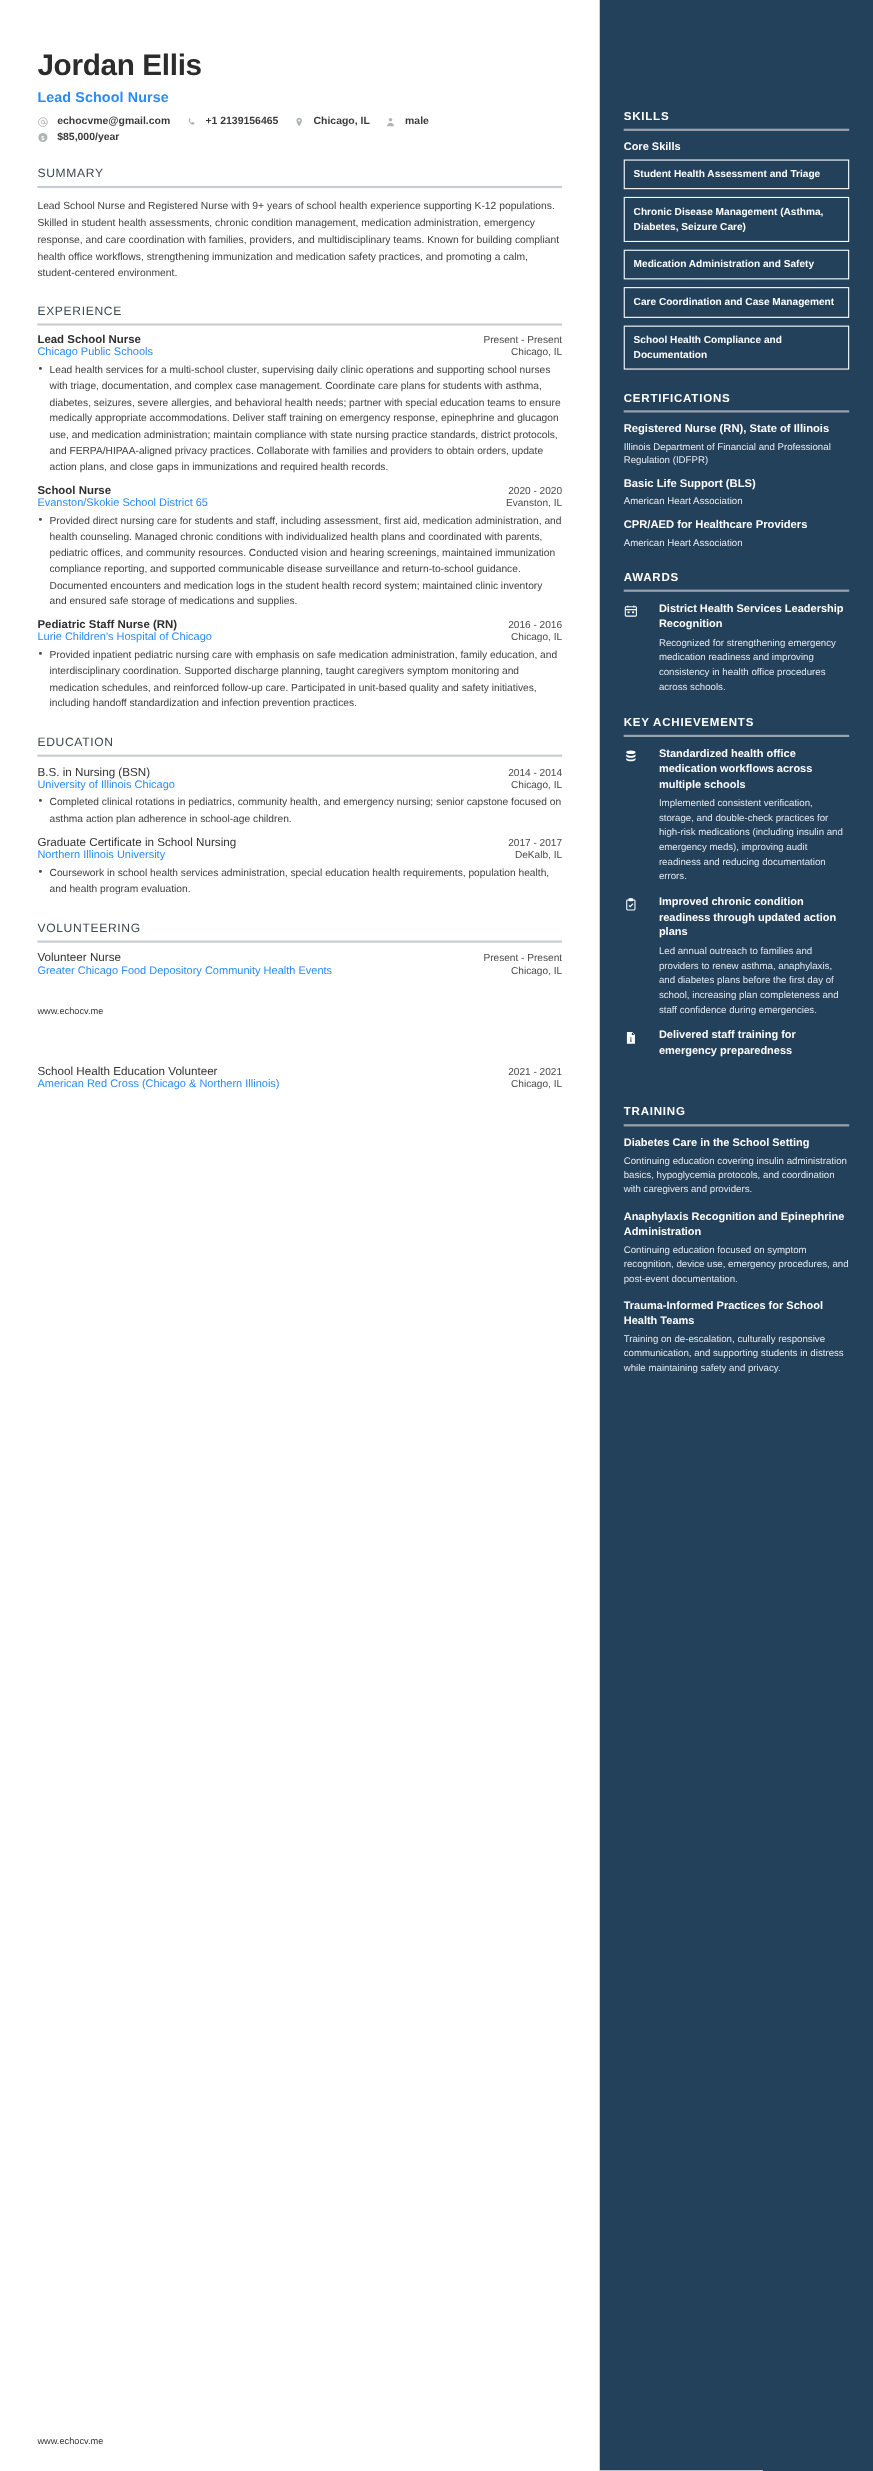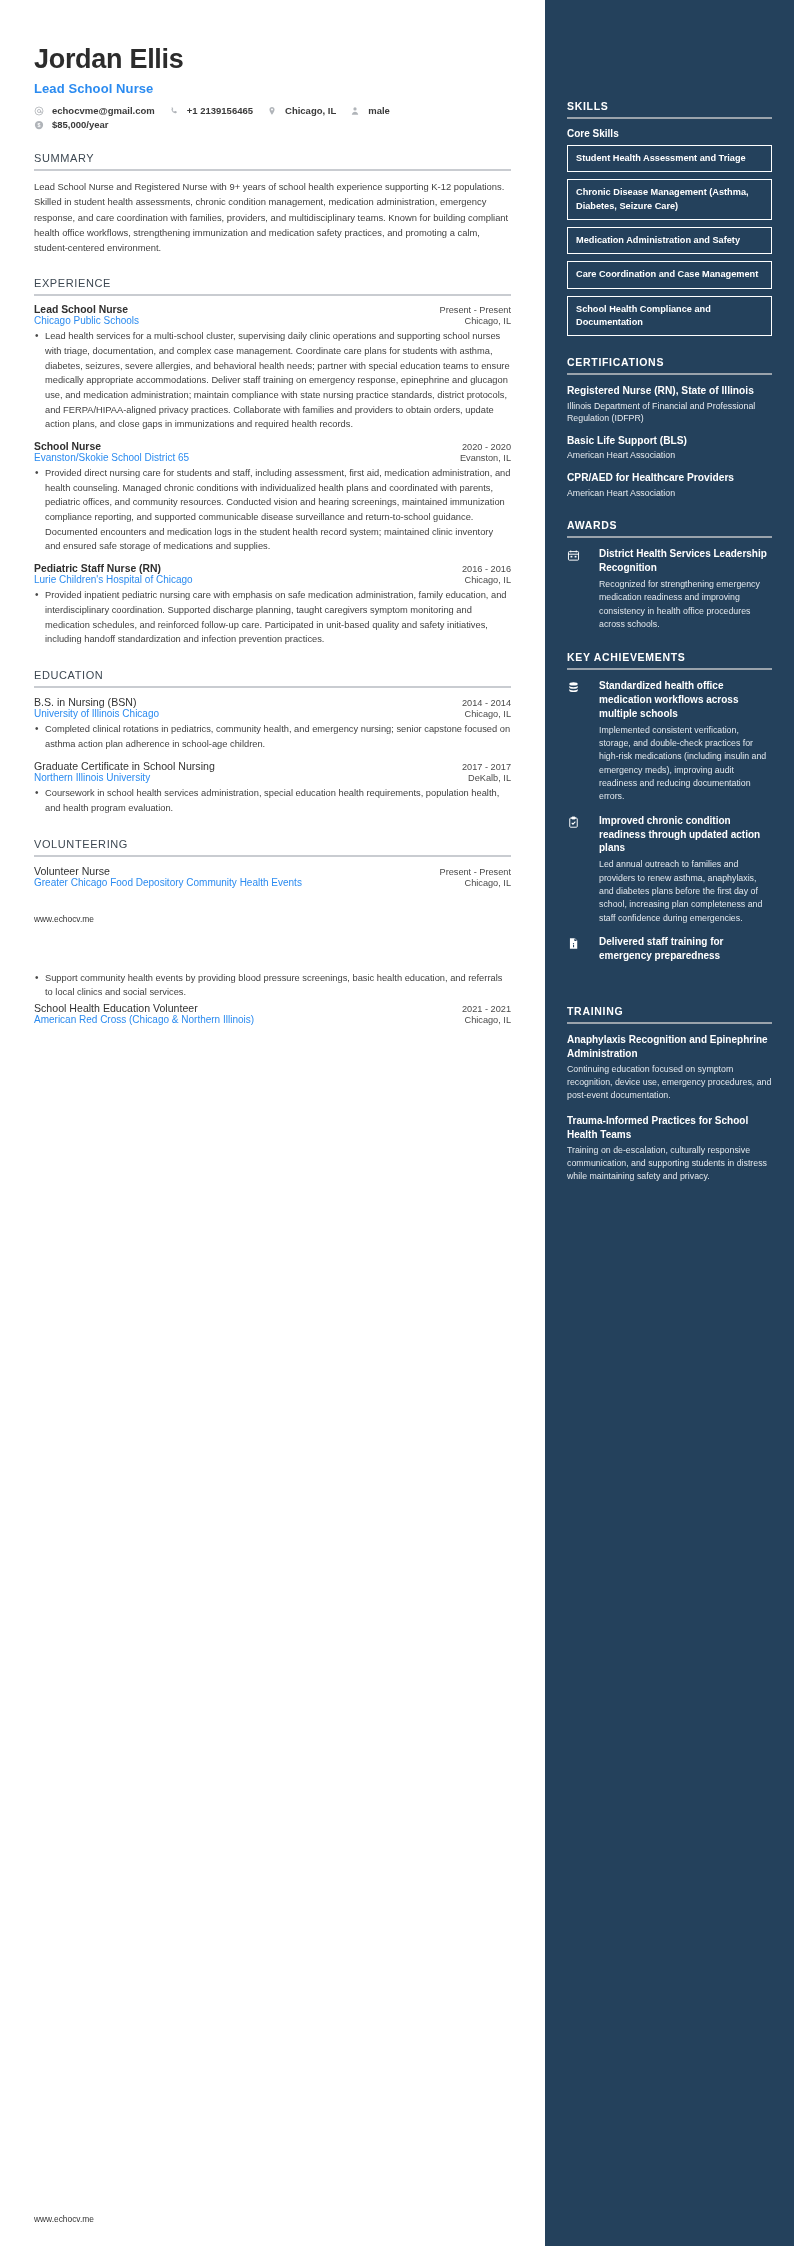--- a/index.html
+++ b/index.html
@@ -411,23 +411,20 @@
           <span class="entry-org">Greater Chicago Food Depository Community Health Events</span>
           <span class="entry-loc">Chicago, IL</span>
         </div>
       </div>
     </div>
 
     <div class="footer-url">www.echocv.me</div>
     <div class="page-gap"></div>
 
     <div>
-      <ul class="bullets">
-        <li>Support community health events by providing blood pressure screenings, basic health education, and referrals to local clinics and social services.</li>
-      </ul>
 
       <div class="entry">
         <div class="entry-line">
           <span class="entry-title light">School Health Education Volunteer</span>
           <span class="entry-date">2021  -  2021</span>
         </div>
         <div class="entry-line">
           <span class="entry-org">American Red Cross (Chicago &amp; Northern Illinois)</span>
           <span class="entry-loc">Chicago, IL</span>
         </div>
@@ -536,20 +533,24 @@
       </div>
     </div>
 
     <div class="side-spacer"></div>
 
     <div class="side-sec">
       <div class="side-title">TRAINING</div>
       <div class="side-rule"></div>
 
       <div class="train">
+        <div class="train-name">Diabetes Care in the School Setting</div>
+        <div class="train-desc">Continuing education covering insulin administration basics, hypoglycemia protocols, and coordination with caregivers and providers.</div>
+      </div>
+      <div class="train">
         <div class="train-name">Anaphylaxis Recognition and Epinephrine Administration</div>
         <div class="train-desc">Continuing education focused on symptom recognition, device use, emergency procedures, and post-event documentation.</div>
       </div>
       <div class="train">
         <div class="train-name">Trauma-Informed Practices for School Health Teams</div>
         <div class="train-desc">Training on de-escalation, culturally responsive communication, and supporting students in distress while maintaining safety and privacy.</div>
       </div>
     </div>
 
   </div>

